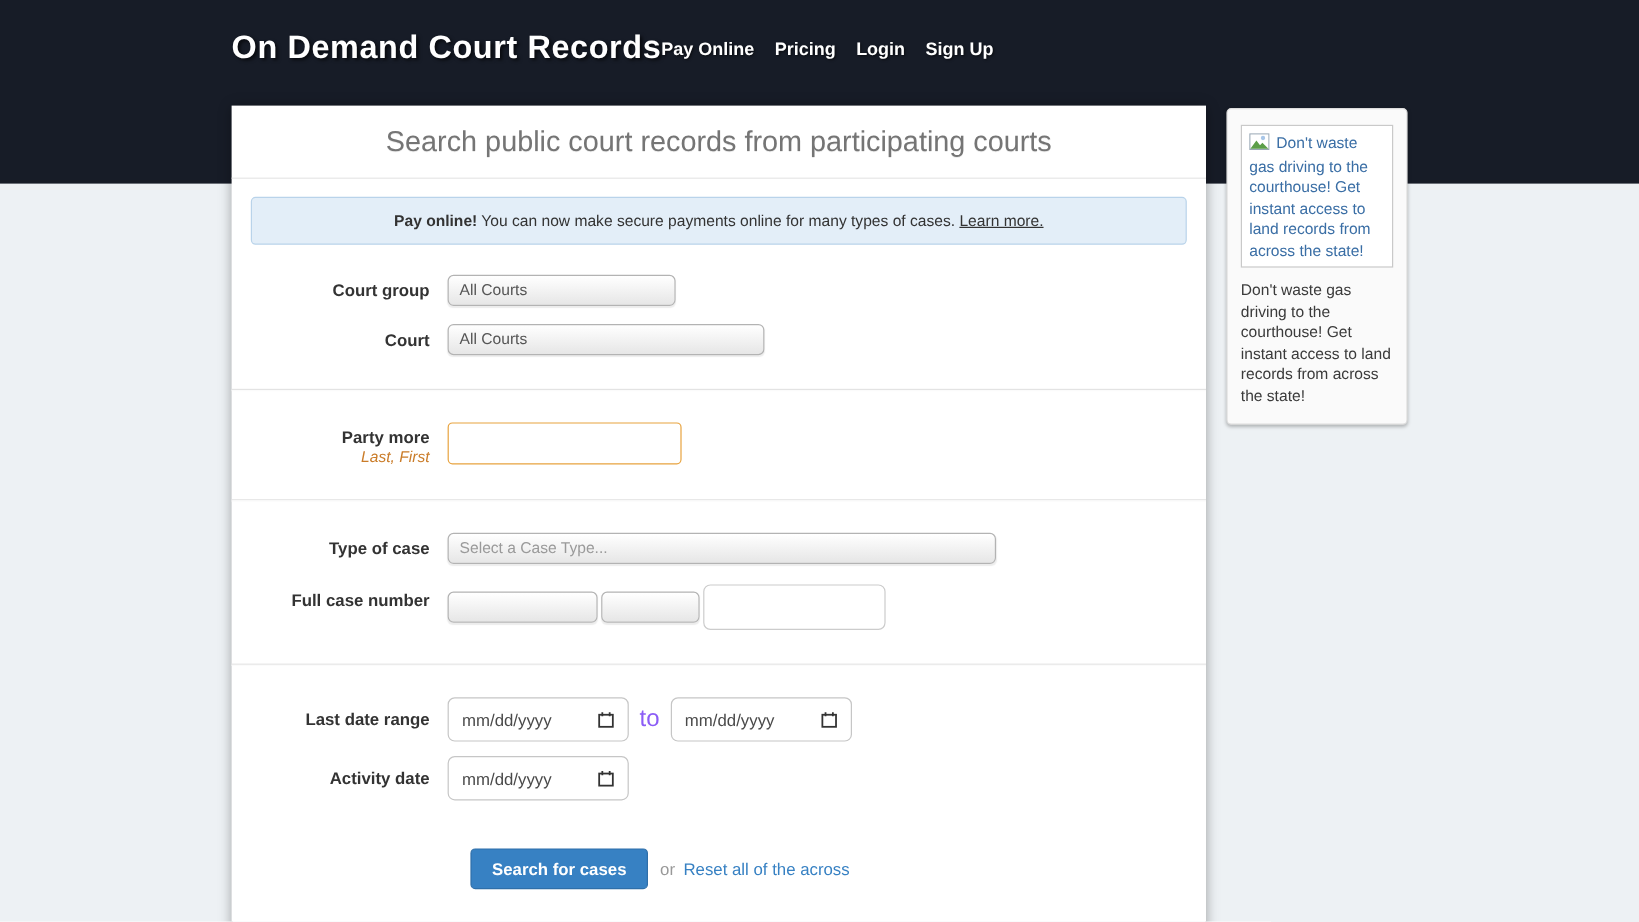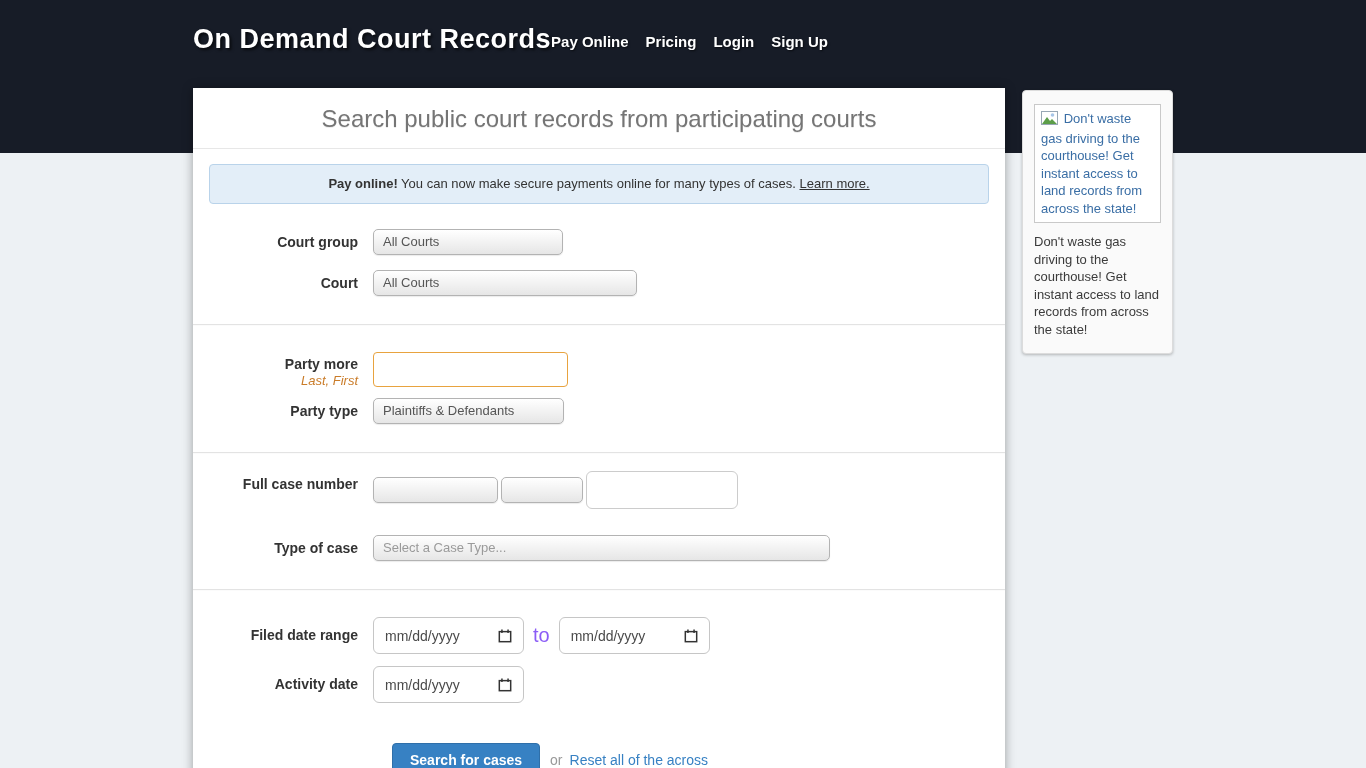--- a/index.html
+++ b/index.html
@@ -249,49 +249,43 @@
       <div class="form-row sec-gap-b">
         <div class="label-col" style="padding-top:4px;">
           <div>Party more</div>
           <div class="label-hint">Last, First</div>
         </div>
         <div class="control-col">
           <input class="party-input" type="text" value="" style="">
         </div>
       </div>
 
-      <div class="form-row mt-10">
-        <div class="label-col" style="line-height:26px;">Party type</div>
-        <div class="control-col">
-          <div class="select-box" style="width:191px;">Plaintiffs &amp; Defendants</div>
-        </div>
-      </div>
 
       <hr class="divider sec-gap-a">
+
+      <div class="form-row sec-gap-b">
+        <div class="label-col" style="line-height:26px;">Type of case</div>
+        <div class="control-col">
+          <div class="select-box select-placeholder" style="width:457px;">Select a Case Type...</div>
+        </div>
+      </div>
 
       <div class="form-row mt-17">
         <div class="label-col" style="line-height:26px;">Full case number</div>
         <div class="control-col">
           <div class="select-box case-num-1"></div>
           <div class="select-box case-num-2"></div>
           <input class="text-input case-num-3" type="text" value="" style="">
         </div>
       </div>
 
+      <hr class="divider sec-gap-a">
+
       <div class="form-row sec-gap-b">
-        <div class="label-col" style="line-height:26px;">Type of case</div>
-        <div class="control-col">
-          <div class="select-box select-placeholder" style="width:457px;">Select a Case Type...</div>
-        </div>
-      </div>
-
-      <hr class="divider sec-gap-a">
-
-      <div class="form-row sec-gap-b">
-        <div class="label-col" style="line-height:37px;">Filed date range</div>
+        <div class="label-col" style="line-height:37px;">Last date range</div>
         <div class="control-col">
           <div class="date-input">
             <span>mm/dd/yyyy</span>
             <span class="cal-icon">
               <svg width="14" height="14" viewBox="0 0 16 16">
                   <rect x="1.5" y="3" width="13" height="11.5" fill="none" stroke="#333" stroke-width="1.7"></rect>
                   <line x1="4.5" y1="0.5" x2="4.5" y2="4.5" stroke="#333" stroke-width="1.7"></line>
                   <line x1="11.5" y1="0.5" x2="11.5" y2="4.5" stroke="#333" stroke-width="1.7"></line>
                 </svg>
             </span>

